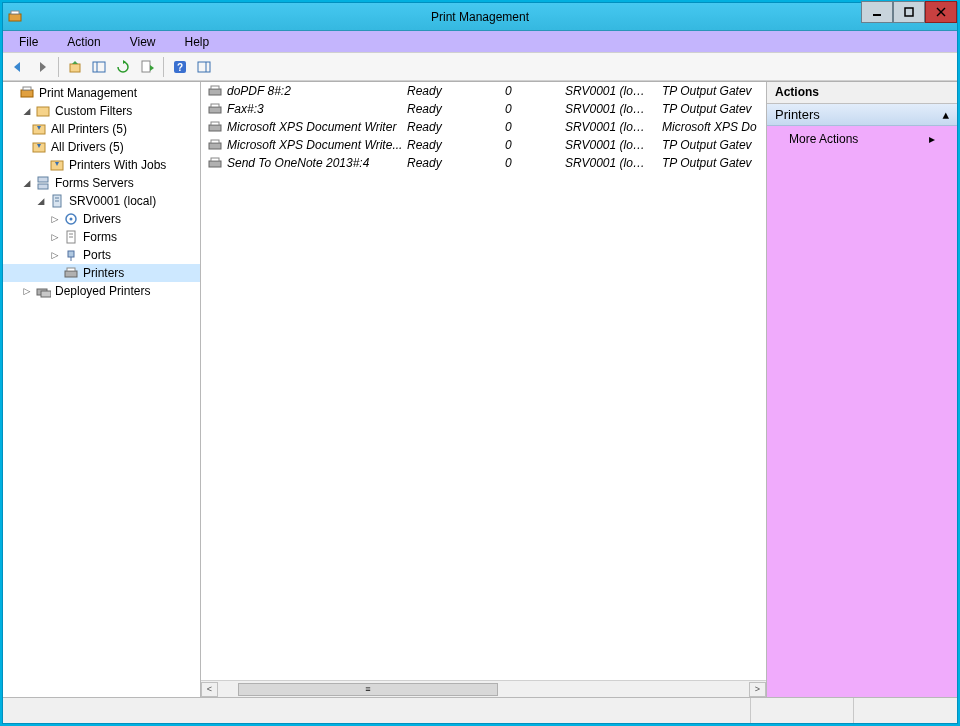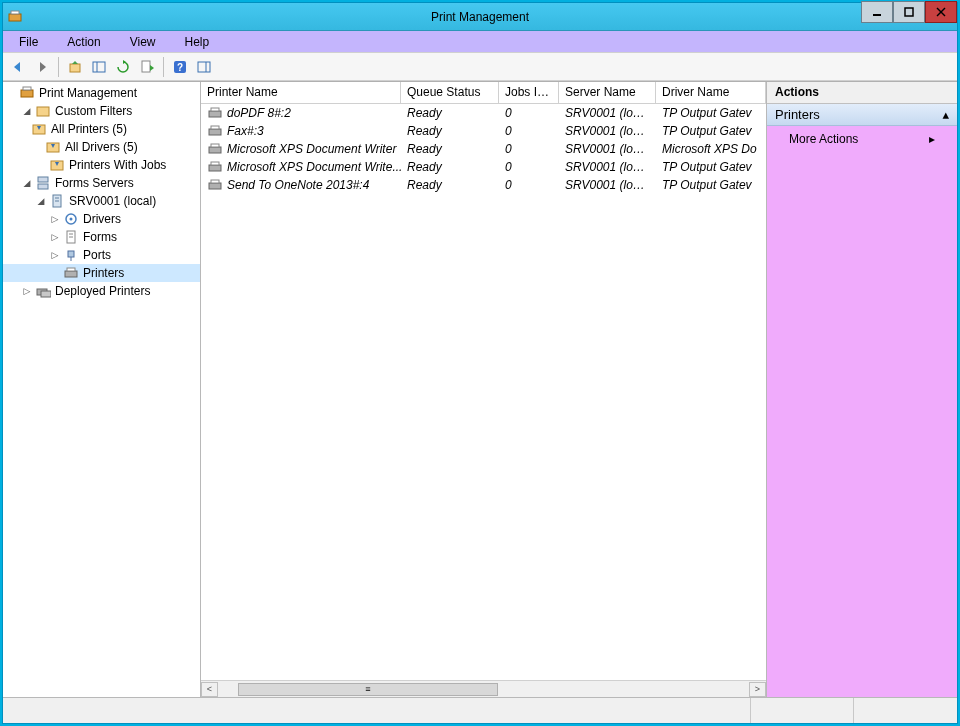--- a/index.html
+++ b/index.html
@@ -365,21 +365,21 @@
       </div>
       <div class="tree-row" style="padding-left:28px">
         <span class="tree-icon">
             <svg width="16" height="16">
               <rect x="2" y="4" width="12" height="9" fill="#f6d38a" stroke="#b88a30"></rect>
               <path d="M6 5 L10 5 L8 9 Z" fill="#3a70b0"></path>
             </svg>
           </span>
         <span>All Printers (5)</span>
       </div>
-      <div class="tree-row" style="padding-left:42px">
+      <div class="tree-row" style="padding-left:28px">
         <span class="tree-icon">
             <svg width="16" height="16">
               <rect x="2" y="4" width="12" height="9" fill="#f6d38a" stroke="#b88a30"></rect>
               <path d="M6 5 L10 5 L8 9 Z" fill="#3a70b0"></path>
             </svg>
           </span>
         <span>All Drivers (5)</span>
       </div>
       <div class="tree-row" style="padding-left:46px">
         <span class="tree-icon">
@@ -457,27 +457,20 @@
             <svg width="16" height="16">
               <rect x="2" y="6" width="10" height="6" fill="#b0b0b0" stroke="#666"></rect>
               <rect x="6" y="8" width="10" height="6" fill="#c8c8c8" stroke="#666"></rect>
             </svg>
           </span>
         <span>Deployed Printers</span>
       </div>
     </div>
 
     <div class="list-pane">
-      <div class="list-headers">
-        <div class="col col-name">Printer Name</div>
-        <div class="col col-queue">Queue Status</div>
-        <div class="col col-jobs">Jobs In ...</div>
-        <div class="col col-server">Server Name</div>
-        <div class="col col-driver">Driver Name</div>
-      </div>
       <div class="list-body" id="list-body">
           <div class="list-row">
             <div class="cell first col-name">
               <span>
                 <svg width="16" height="16">
                   <rect x="2" y="6" width="12" height="6" fill="#b0b0b0" stroke="#666"></rect>
                   <rect x="4" y="3" width="8" height="3" fill="#fff" stroke="#888"></rect>
                 </svg>
               </span>
               <span>doPDF 8#:2</span>

